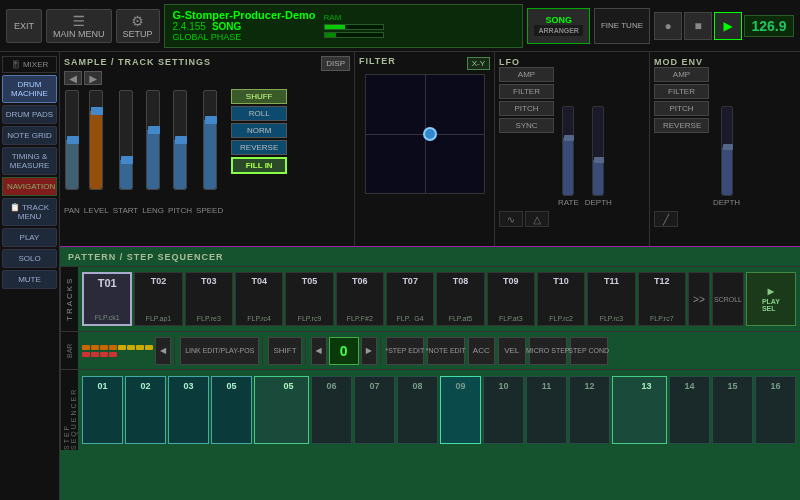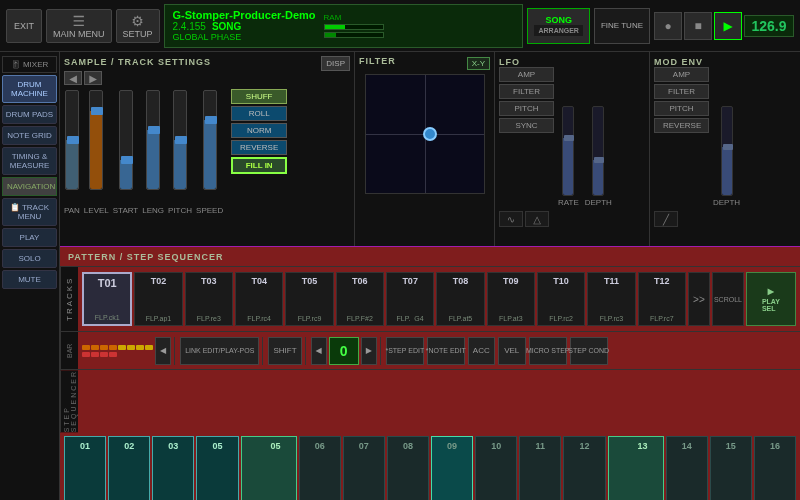--- a/index.html
+++ b/index.html
@@ -458,21 +458,21 @@
     .mod-env-sliders {
       display: flex;
       gap: 6px;
       align-items: flex-end;
       height: 140px;
     }
 
     
     .pattern-section {
       flex: 1;
-      background: #7f1d1d;
+      background: #14532d;
       display: flex;
       flex-direction: column;
     }
     .pattern-header {
       padding: 4px 8px;
       border-bottom: 1px solid #333;
     }
     .pattern-title {
       color: #aabb99;
       font-size: 9px;
@@ -687,21 +687,20 @@
       color: #999;
       font-size: 7px;
       padding: 1px 3px;
       width: 38px;
     }
 
     
     .step-pads-row {
       display: flex;
       height: 80px;
-      flex-direction: column;
     }
     .step-pads-label {
       width: 18px;
       background: #111;
       border-right: 1px solid #333;
       display: flex;
       align-items: center;
       justify-content: center;
       writing-mode: vertical-rl;
       transform: rotate(180deg);
@@ -774,21 +773,21 @@
     .v-slider-thumb {
       position: absolute;
       left: 1px;
       width: 10px;
       height: 6px;
       background: #556688;
       border-radius: 1px;
     }
 
     .nav-section-btn {
-      background: #404040;
+      background: #7f1d1d;
       border: 1px solid #2a5a2a;
       color: #88aa66;
       font-size: 8px;
       padding: 4px;
       text-align: center;
       cursor: pointer;
     }
   </style>
 </head>
 <body>

